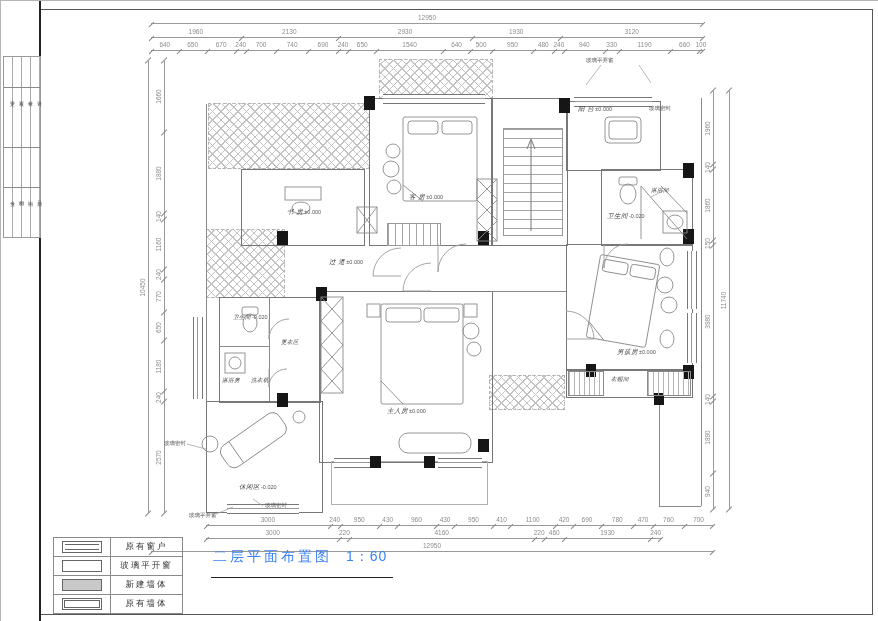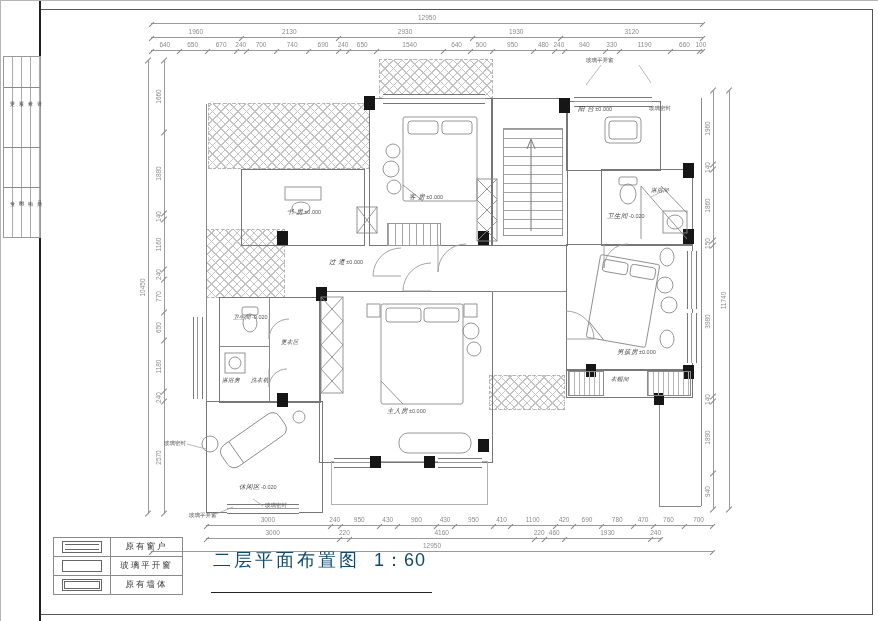--- a/index.html
+++ b/index.html
@@ -53,22 +53,22 @@
   .lg-row{display:flex;height:18px;border-bottom:1px solid #8a8a8a;align-items:center;justify-content:flex-end;}
   .lg-row:last-child{border-bottom:none;}
   .lg-sw{width:56px;display:flex;justify-content:center;align-items:center;border-right:1px solid #8a8a8a;align-self:stretch;}
   .sw{width:38px;height:10px;border:1px solid #666;background:#fff;position:relative;}
   .sw.window::before{content:"";position:absolute;left:2px;right:2px;top:2px;height:1px;background:#666;}
   .sw.window::after{content:"";position:absolute;left:2px;right:2px;bottom:2px;height:1px;background:#666;}
   .sw.new{background:#c9c9c9;}
   .sw.existing{box-shadow:inset 0 0 0 1px #fff,inset 0 0 0 2px #666;}
   .lg-label{flex:1;font-size:8.5px;color:#333;letter-spacing:2px;text-align:center;}
   
-  #dtitle{position:absolute;left:210px;top:547px;font-size:18px;color:#0c4a6e;letter-spacing:3px;
-          border-bottom:1px solid #222;padding:0 6px 20px 2px;}
+  #dtitle{position:absolute;left:210px;top:547px;font-size:14px;color:#3b82f6;letter-spacing:3px;
+          border-bottom:1px solid #222;padding:0 6px 11px 2px;}
   #dtitle b{font-weight:normal;margin-left:14px;letter-spacing:1px;}
   
   #strip{position:absolute;left:2px;top:55px;width:36px;height:180px;border:1px solid #999;}
   .tb-col{position:absolute;top:0;bottom:0;width:8px;border-right:1px solid #aaa;}
   .tb-txt{position:absolute;width:9px;font-size:4.5px;color:#555;writing-mode:vertical-rl;letter-spacing:1px;line-height:1;}
   svg{position:absolute;left:0;top:0;}
 </style>
 </head>
 <body>
 
@@ -494,20 +494,26 @@
       <div class="lg-label">原有窗户</div>
     </div>
     <div class="lg-row">
       <div class="lg-sw">
           <div class="sw"></div>
         </div>
       <div class="lg-label">玻璃平开窗</div>
     </div>
     <div class="lg-row">
       <div class="lg-sw">
+          <div class="sw new"></div>
+        </div>
+      <div class="lg-label">新建墙体</div>
+    </div>
+    <div class="lg-row">
+      <div class="lg-sw">
           <div class="sw existing"></div>
         </div>
       <div class="lg-label">原有墙体</div>
     </div>
   </div>
 
   <div id="dtitle">
     <span>二层平面布置图</span><b>1：60</b>
   </div>
 

